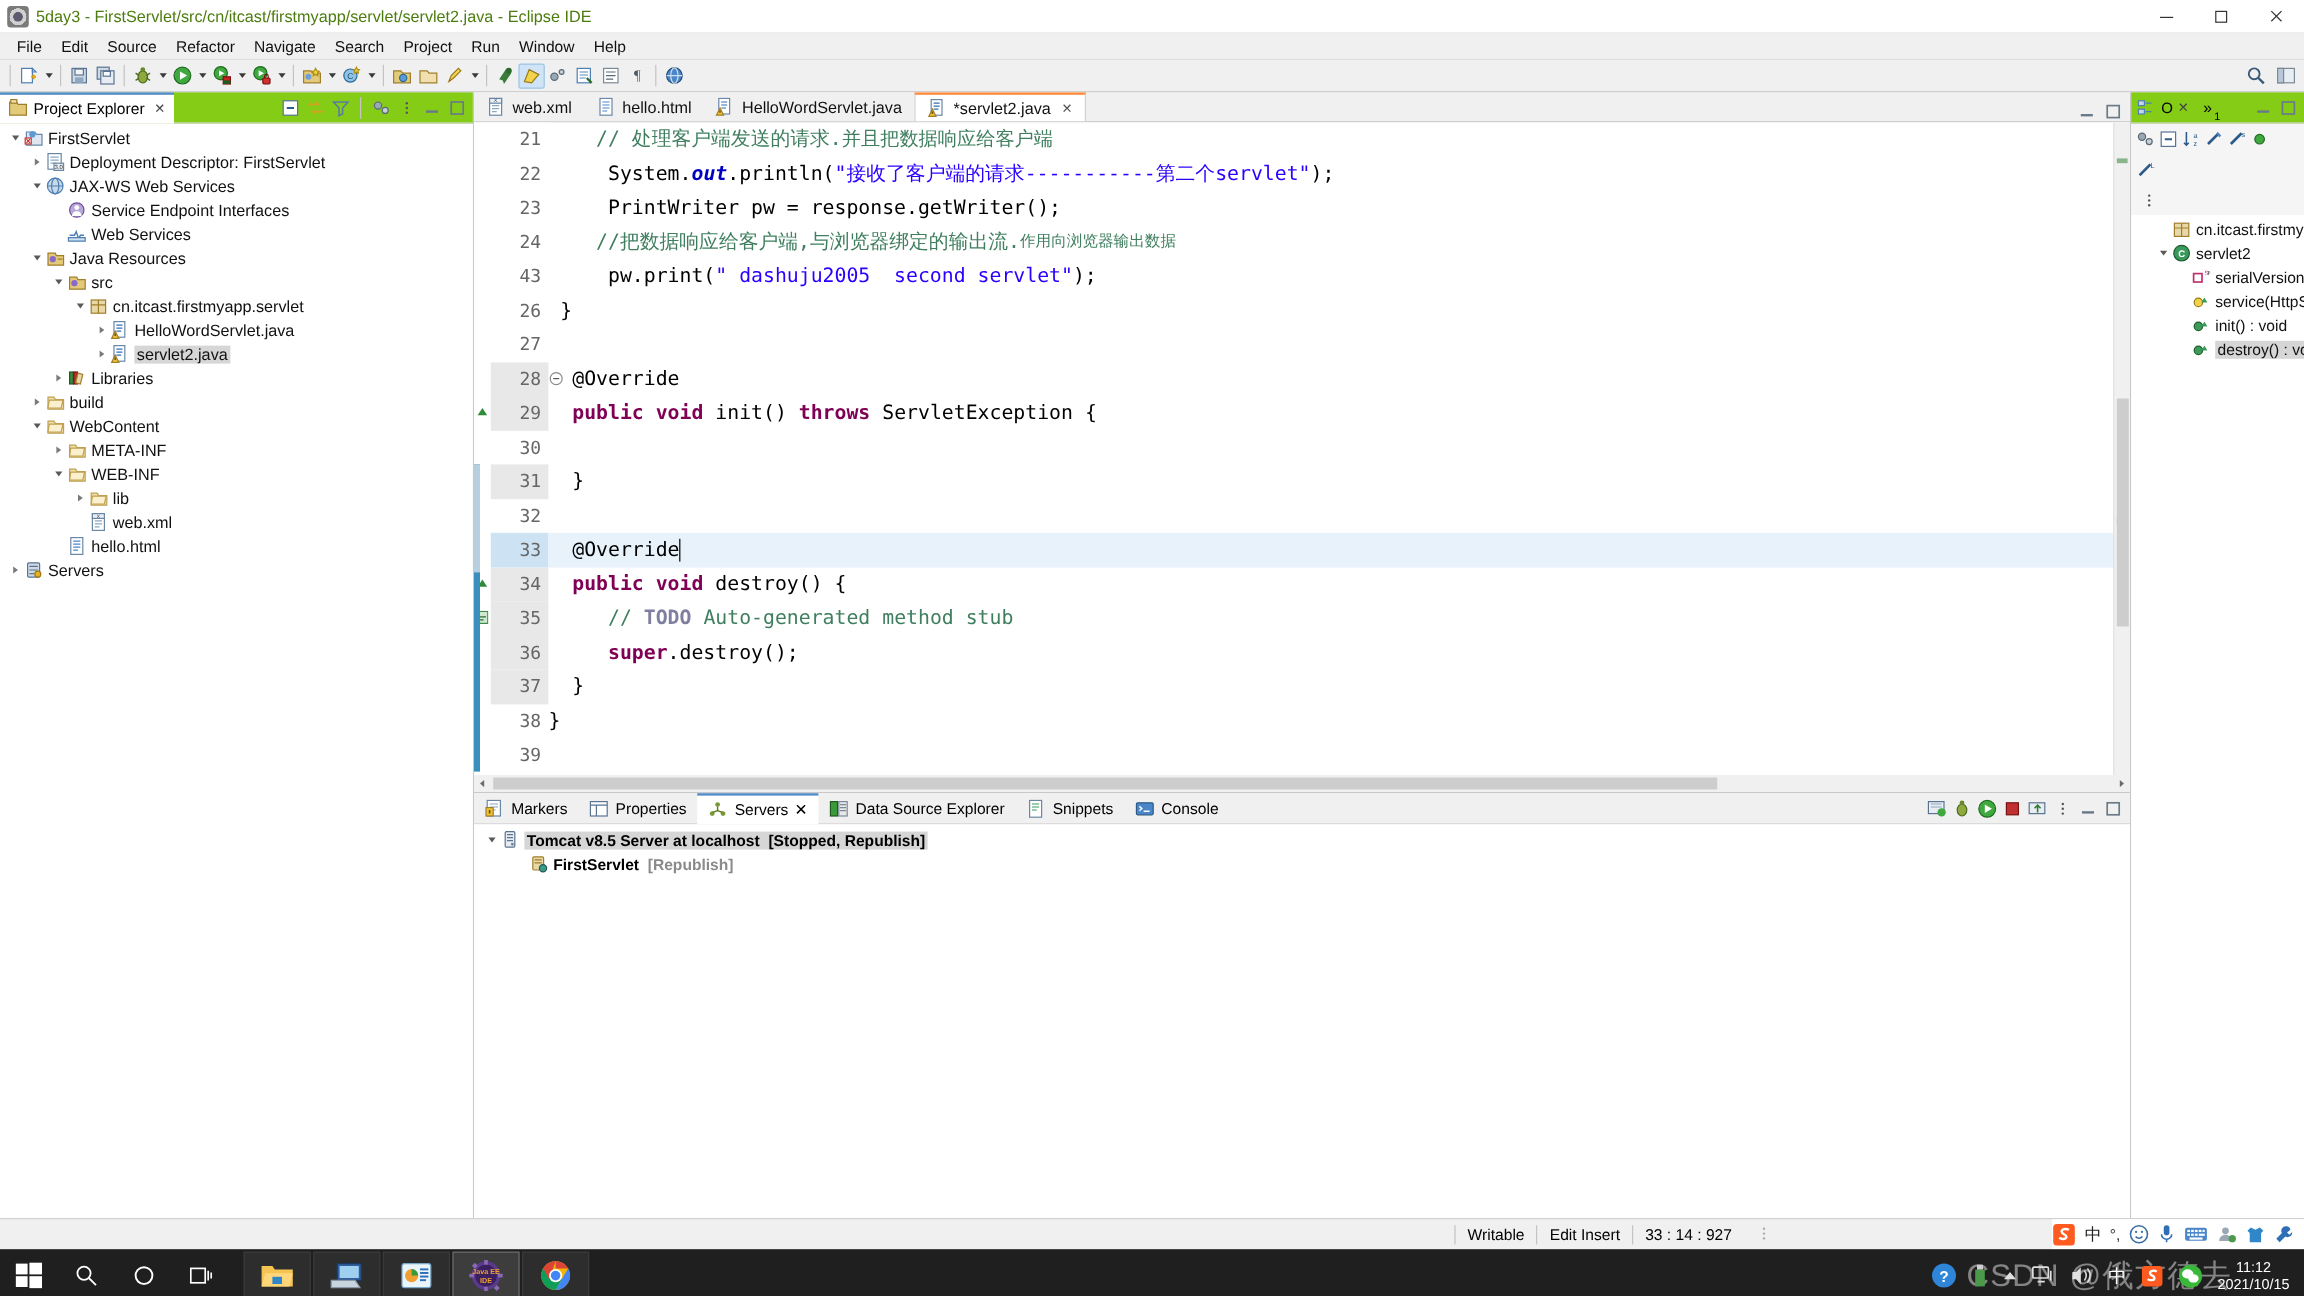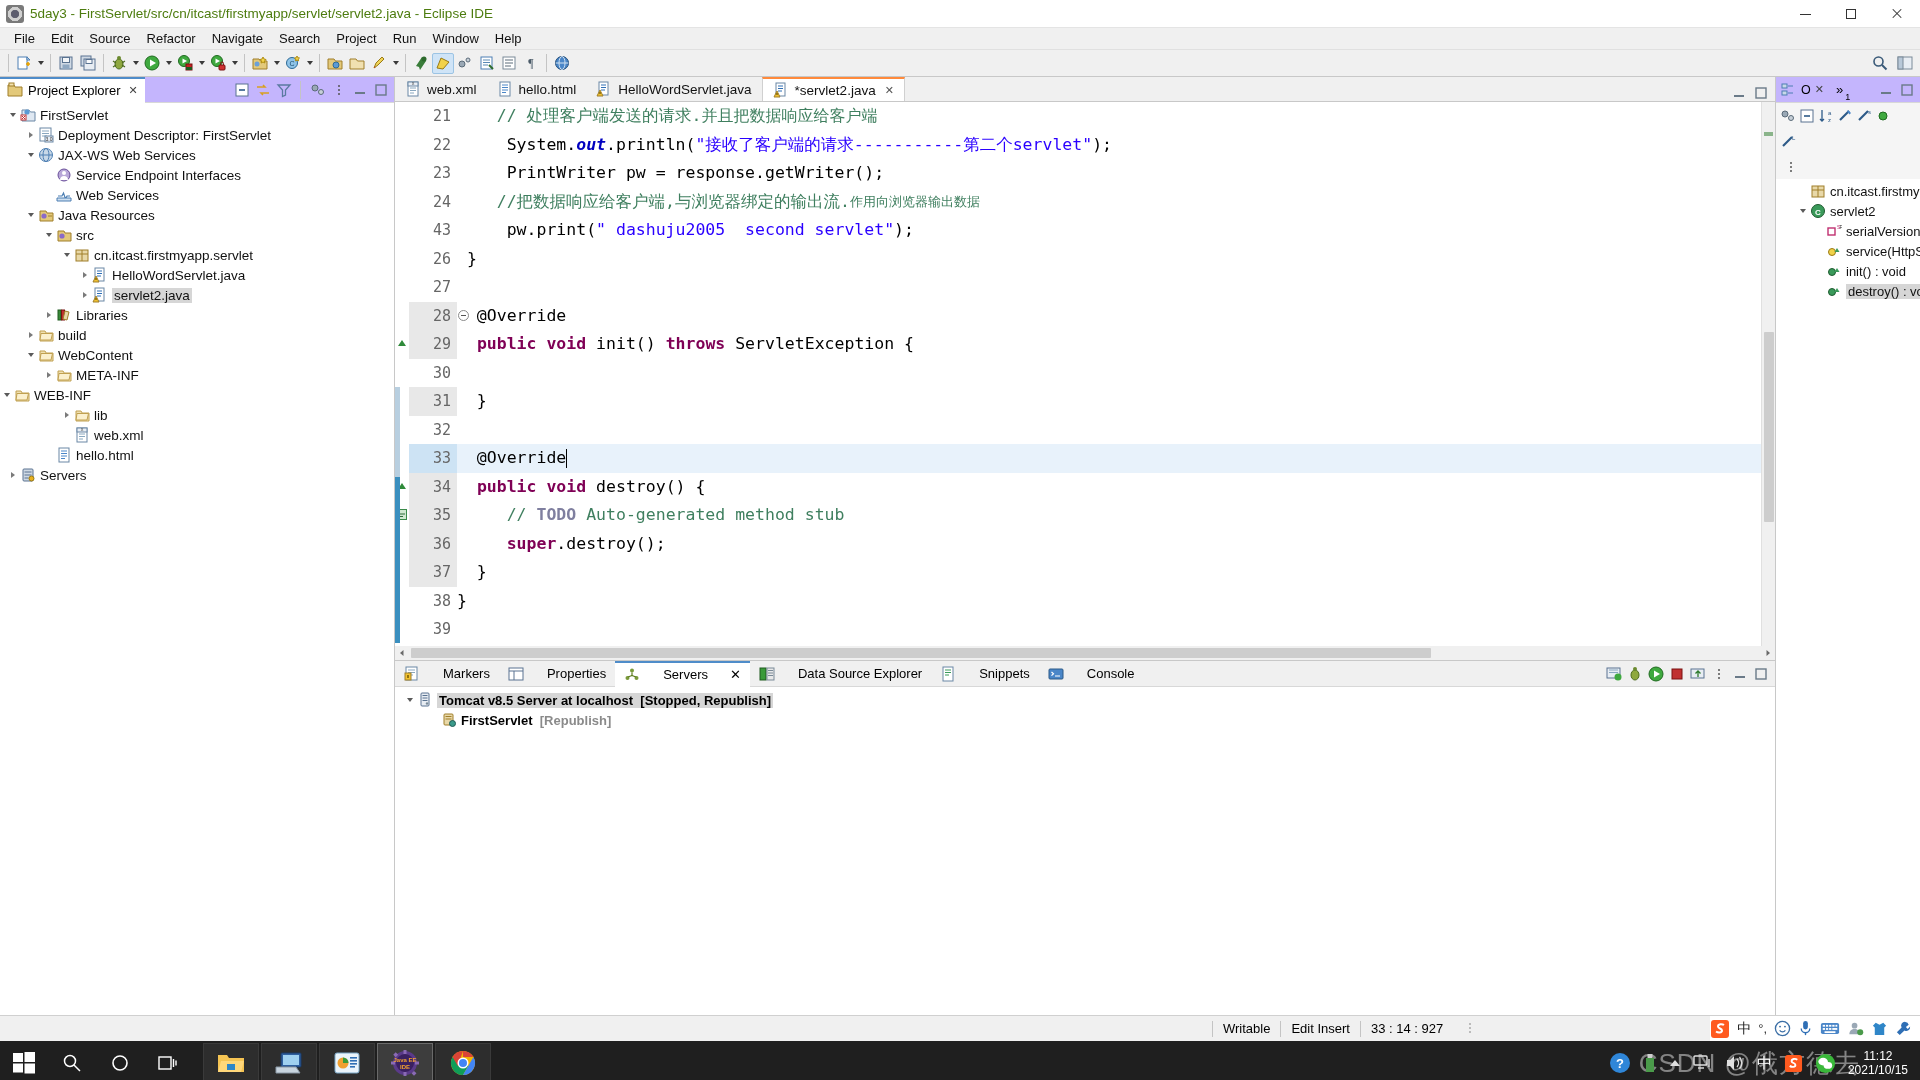--- a/index.html
+++ b/index.html
@@ -60,21 +60,21 @@
 
   
   .workbench { display:flex; height:938px; }
   .left-pane { width:395px; background:#f5f5f5; border-right:1px solid #c8c8c8;
                display:flex; flex-direction:column;}
   .center-pane { flex:1; display:flex; flex-direction:column; min-width:0;}
   .right-pane { width:145px; background:#f5f5f5; border-left:1px solid #c8c8c8;
                 display:flex; flex-direction:column;}
 
   
-  .view-head { height:26px; background:#c4b5fd; display:flex; align-items:center;
+  .view-head { height:26px; background:#84cc16; display:flex; align-items:center;
                border-bottom:1px solid #d8d8d8; position:relative;}
   .view-tab { display:flex; align-items:center; gap:5px; padding:3px 7px 4px 7px;
               background:#ffffff; border-top:2px solid #4f8cc9; font-size:13px;
               height:26px; box-sizing:border-box;}
   .view-tools { margin-left:auto; display:flex; align-items:center; gap:4px; padding-right:5px;}
   .view-tool { width:17px; height:17px; display:flex; align-items:center; justify-content:center;}
 
   
   .tree { flex:1; background:#fff; overflow:hidden; padding-top:2px; font-size:13.5px;}
   .trow { height:20px; display:flex; align-items:center; white-space:nowrap; }
@@ -125,21 +125,21 @@
   .hscroll { height:14px; background:#f0f0f0; position:relative; display:flex; align-items:center;}
   .hthumb { position:absolute; height:10px; background:#cdcdcd; border-radius:1px; top:2px;}
   .sc-arrow { width:14px; height:14px; display:flex; align-items:center; justify-content:center; flex:none;}
 
   
   .ovr { position:absolute; right:2px; width:9px; height:4px;}
 
   
   .bottom-view { height:355px; background:#fff; border-top:1px solid #c8c8c8; display:flex; flex-direction:column;}
   .bv-tabs { height:26px; background:#f0f0f0; display:flex; align-items:center; border-bottom:1px solid #d8d8d8;}
-  .bv-tab { display:flex; align-items:center; gap:22px; padding:0 9px; height:26px; font-size:13px;}
+  .bv-tab { display:flex; align-items:center; gap:5px; padding:0 9px; height:26px; font-size:13px;}
   .bv-tab.active { background:#fff; border-top:2px solid #4f8cc9; }
   .bv-tools { margin-left:auto; display:flex; align-items:center; gap:5px; padding-right:6px;}
   .bv-body { flex:1; background:#fff; padding-top:3px; font-size:13px;font-weight:bold;}
   .srow { height:20px; display:flex; align-items:center; white-space:nowrap;}
   .dim { color:#8a8a8a; }
   .sel-bg { background:#d6d6d6; padding:0 2px;}
 
   
   .statusbar { height:26px; background:#f0f0f0; display:flex; align-items:center;
                border-top:1px solid #d0d0d0; font-size:13px; position:relative;}
@@ -551,21 +551,21 @@
         <div class="trow " style="padding-left:42px">
     <span class="twist collapsed"></span>
     <span class="ticon">
             <svg class="ico" viewBox="0 0 16 16">
               <path d="M2 4h5l1.2 2H15v8H2z" fill="#f0e0b0" stroke="#c0a050"></path>
               <path d="M3 6.5h11.5L13 13H2z" fill="#fbf0cd" stroke="#c0a050"></path>
             </svg>
           </span>
     <span class="tlabel">META-INF</span>
   </div>
-        <div class="trow " style="">
+        <div class="trow " style="padding-left:42px">
     <span class="twist expanded"></span>
     <span class="ticon">
             <svg class="ico" viewBox="0 0 16 16">
               <path d="M2 4h5l1.2 2H15v8H2z" fill="#f0e0b0" stroke="#c0a050"></path>
               <path d="M3 6.5h11.5L13 13H2z" fill="#fbf0cd" stroke="#c0a050"></path>
             </svg>
           </span>
     <span class="tlabel">WEB-INF</span>
   </div>
         <div class="trow " style="padding-left:60px">

